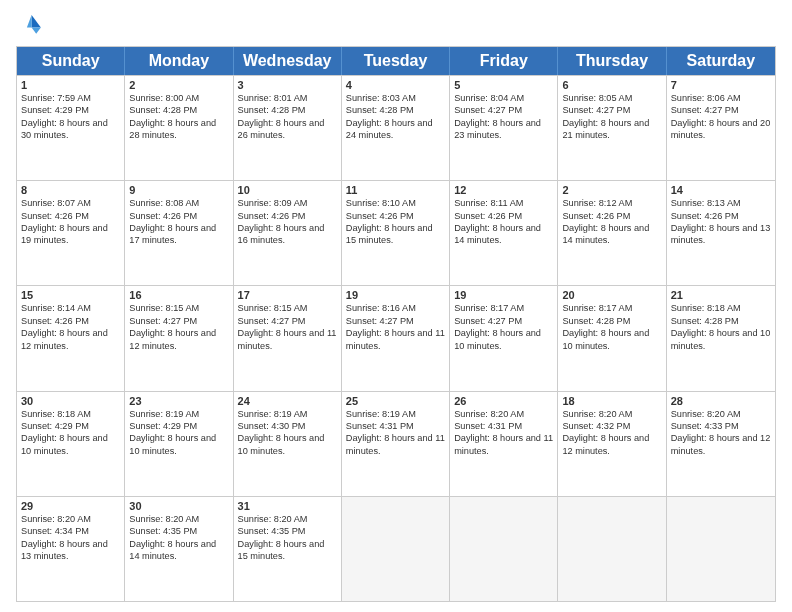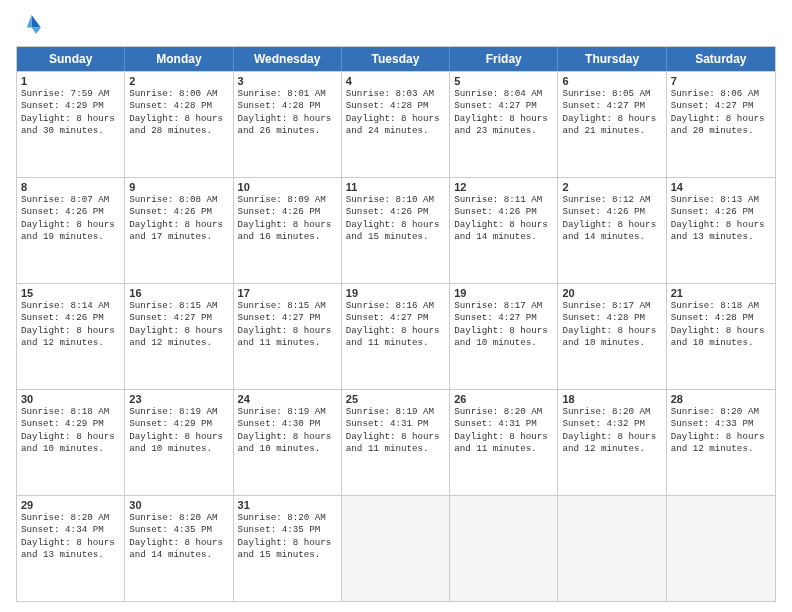--- a/index.html
+++ b/index.html
@@ -57,21 +57,21 @@
       flex-direction: column;
       border: 1px solid #ccc;
     }
     .cal-header-row {
       display: grid;
       grid-template-columns: repeat(7, 1fr);
       background: #3471b8;
     }
     .cal-header-cell {
       color: #fff;
-      font-size: 12px;
+      font-size: 16px;
       font-weight: bold;
       text-align: center;
       padding: 5px 2px;
       border-right: 1px solid #5591d0;
     }
     .cal-header-cell:last-child { border-right: none; }
     .cal-body {
       display: flex;
       flex-direction: column;
       flex: 1;
@@ -93,21 +93,20 @@
     .cal-cell:last-child { border-right: none; }
     .cal-cell.empty { background: #f5f5f5; }
     .day-num {
       font-size: 11px;
       font-weight: bold;
       display: block;
       margin-bottom: 1px;
     }
     .cal-cell .info {
       line-height: 1.35;
-      font-family: Liberation Mono, monospace;
     }
   </style>
 </head>
 <body>
 
 <div class="page">
   <div class="header">
     <div class="logo">
       <svg class="logo-icon" viewBox="0 0 36 36">
         <polygon points="20,4 32,20 20,20" fill="#1a6bbf"></polygon>

